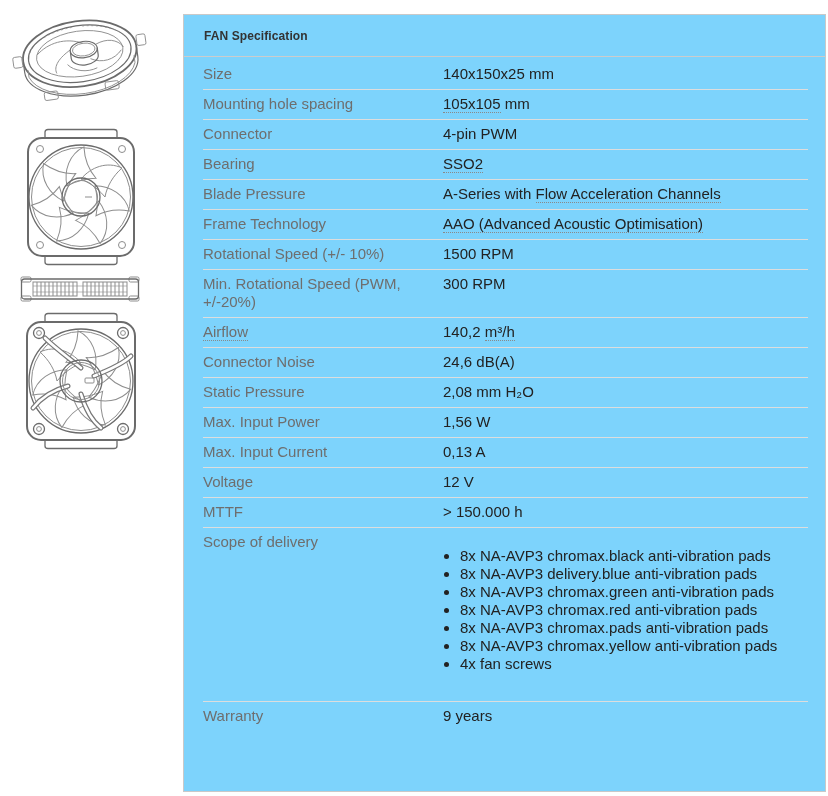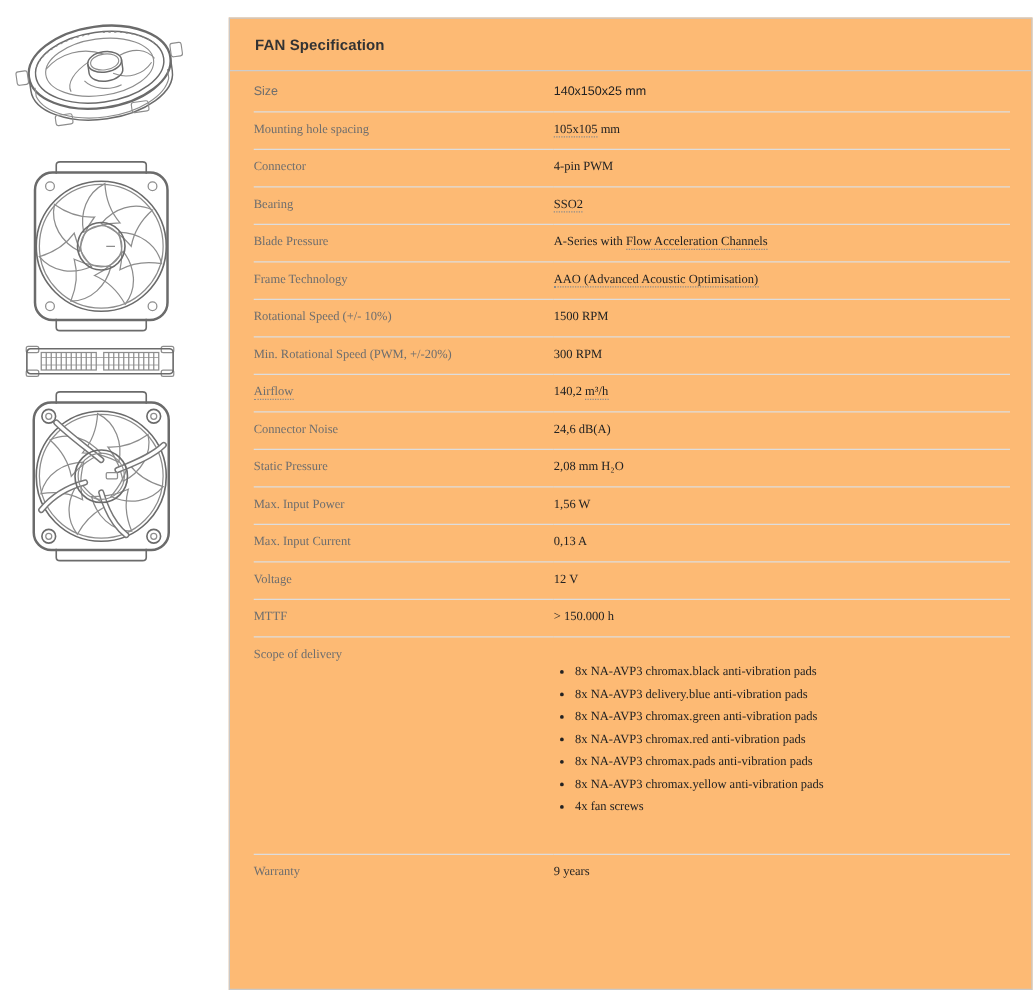--- a/index.html
+++ b/index.html
@@ -12,29 +12,29 @@
   .thumbs{position:absolute;left:10px;top:8px;width:165px;}
   .thumb{display:block;background:#fff;cursor:pointer;}
   .thumb svg{display:block;}
   .t1{margin:2px 0 0 2px;}
   .t2{margin:16px 0 0 13px;}
   .t3{margin:8px 0 0 10px;}
   .t4{margin:8px 0 0 11px;}
   
   .panel{
     position:absolute;left:183px;top:14px;width:643px;height:778px;
-    border:1px solid #c9c9c9;background:#fdba74;box-sizing:border-box;
+    border:1px solid #c9c9c9;background:#7dd3fc;box-sizing:border-box;
   }
   .panel-header{
     padding:14px 20px 13px 20px;border-bottom:1px solid #cccccc;
     font-size:12px;font-weight:bold;color:#333333;letter-spacing:.1px;
   }
   table.spec{border-collapse:collapse;margin:0 19px;width:605px;table-layout:fixed;}
-  table.spec td{font-size:10px;line-height:18px;padding:5px 0 6px 0;vertical-align:top;}
-  table.spec tr:not(:first-child) td{border-top:1px solid #dddddd;font-family:Liberation Serif, serif;}
+  table.spec td{font-size:15px;line-height:18px;padding:5px 0 6px 0;vertical-align:top;}
+  table.spec tr:not(:first-child) td{border-top:1px solid #dddddd;}
   td.lbl{color:#6e6e6e;width:240px;padding-right:14px;}
   td.val{color:#222222;}
   tr.row-size td{padding-top:8px;}
   .tip{border-bottom:1px dotted #8a8a8a;cursor:help;}
   ul.scope-list{margin:14px 0 22px 0;padding:0 0 0 17px;width:320px;color:#222222;}
   ul.scope-list li{line-height:18px;margin:0;padding:0;}
   
   .ln{fill:none;stroke:#6b6b6b;stroke-width:1.3;}
   .ln2{fill:none;stroke:#8d8d8d;stroke-width:1;}
   .lnth{fill:none;stroke:#6b6b6b;stroke-width:2;}

